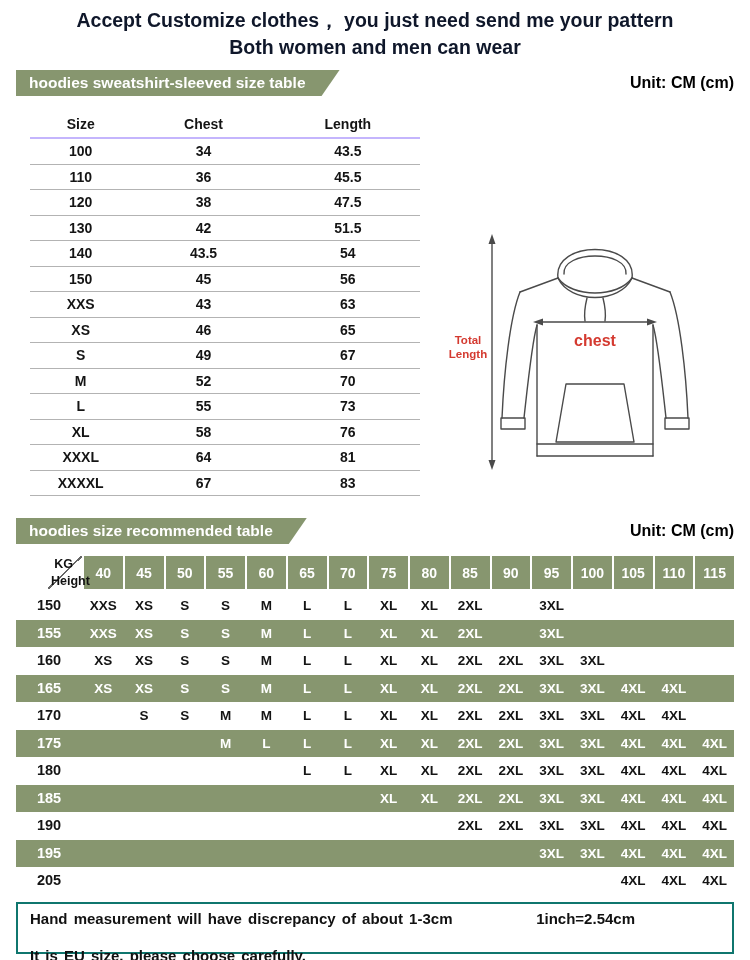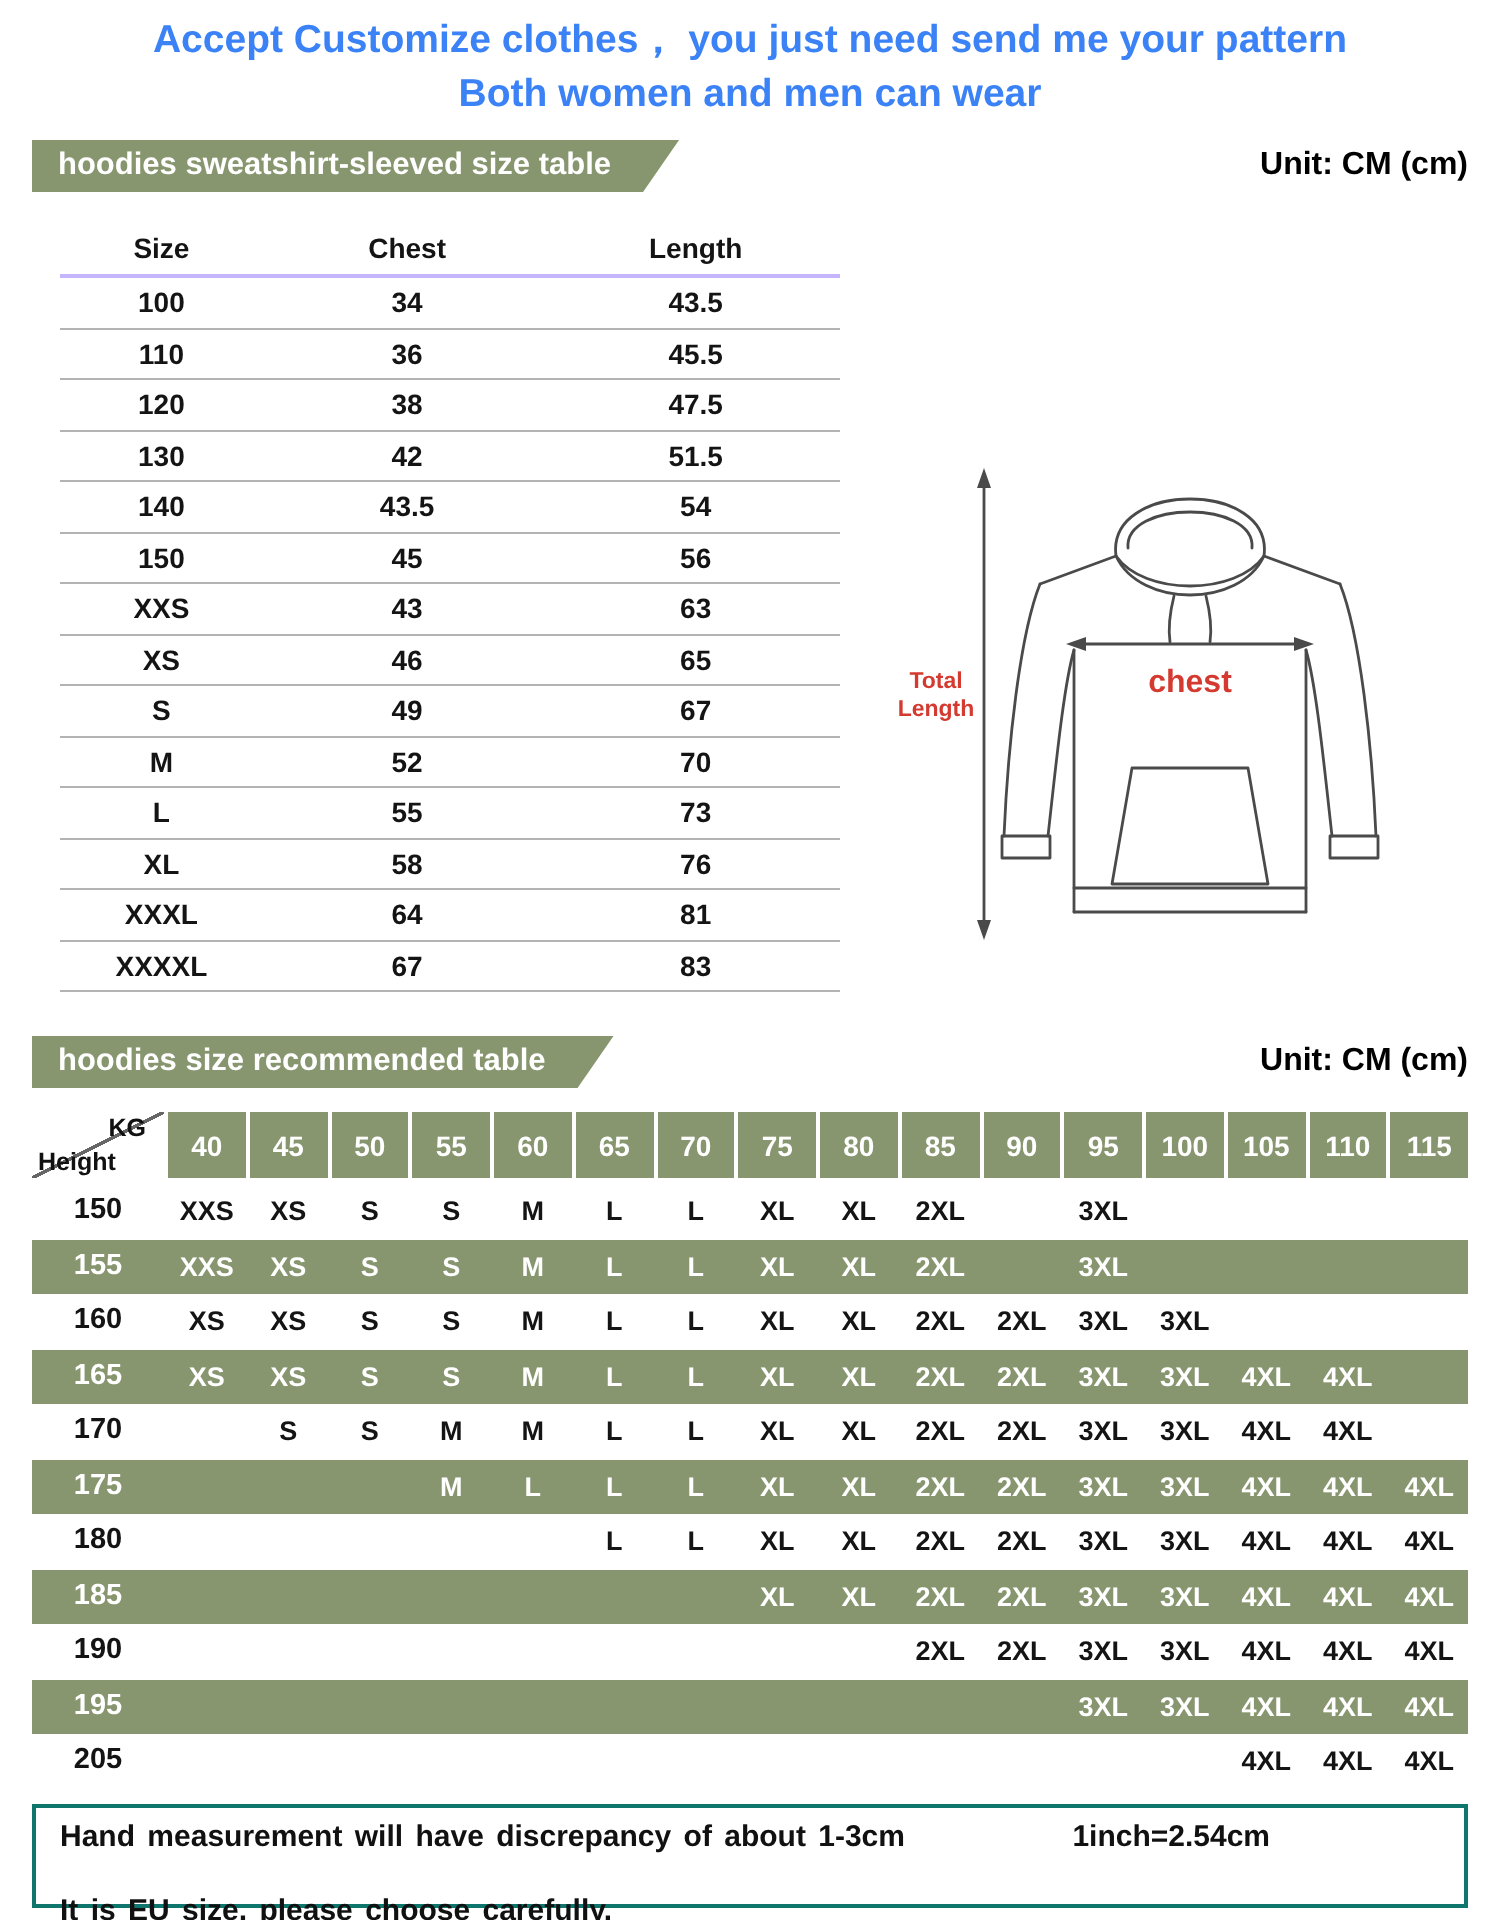--- a/index.html
+++ b/index.html
@@ -2,21 +2,21 @@
 <html><head>
 <meta charset="utf-8">
 <style>
   :root{ --green:#87966f; --red:#d43a30; }
   html,body{ margin:0; padding:0; background:#fff; }
   .page{ position:relative; width:750px; height:960px; background:#fff; overflow:hidden;
          font-family:"Liberation Sans", sans-serif; color:#111; }
 
   
   .header{ position:absolute; top:7px; left:0; right:0; text-align:center;
-           font-size:19.5px; font-weight:bold; line-height:1.4; color:#3b82f6; }
+           font-size:19.5px; font-weight:bold; line-height:1.4; color:#0f172a; }
 
   
   .banner-row{ position:absolute; left:16px; right:16px; height:26px;
                display:flex; justify-content:space-between; align-items:center; }
   #banner1{ top:70px; } #banner2{ top:518px; }
   .banner{ background:var(--green); color:#fff; font-weight:bold; font-size:15.5px;
            line-height:26px; padding:0 34px 0 13px;
            clip-path:polygon(0 0, 100% 0, calc(100% - 18px) 100%, 0 100%); }
   .unit{ font-size:16px; font-weight:bold; color:#000; }
 
@@ -34,21 +34,21 @@
 
   
   .rec-table{ position:absolute; top:556px; left:16px; width:718px; }
   .rec-grid{ display:grid; grid-template-columns:66px repeat(16,1fr); column-gap:2px; }
   .rec-head{ height:33px; background:#fff; }
   .rec-hcell{ background:var(--green); color:#fff; font-weight:bold; font-size:14px;
               display:flex; align-items:center; justify-content:center; }
   .rec-corner{ position:relative; background:#fff;
     background-image:linear-gradient(to bottom right,
       transparent calc(50% - 0.8px), #666 calc(50% - 0.8px),
-      #666 calc(50% + 0.8px), transparent calc(50% + 0.8px)); }
+      #666 calc(50% + 0.8px), transparent calc(50% + 0.8px));margin-left:32px; }
   .rec-corner .kg{ position:absolute; top:1px; right:9px; font-size:12.5px; font-weight:bold; color:#111; }
   .rec-corner .ht{ position:absolute; bottom:1px; left:3px; font-size:12.5px; font-weight:bold; color:#111; }
   .rec-body{ margin-top:3px; }
   .rec-row{ height:27.5px; }
   .rec-row.green{ background:var(--green); color:#fff; }
   .rec-row.white{ background:#fff; color:#141414; }
   .rec-cell{ text-align:center; font-size:13.5px; font-weight:bold; line-height:27.5px;
              white-space:nowrap; overflow:visible; }
   .rec-height{ font-size:14.5px; }
 

